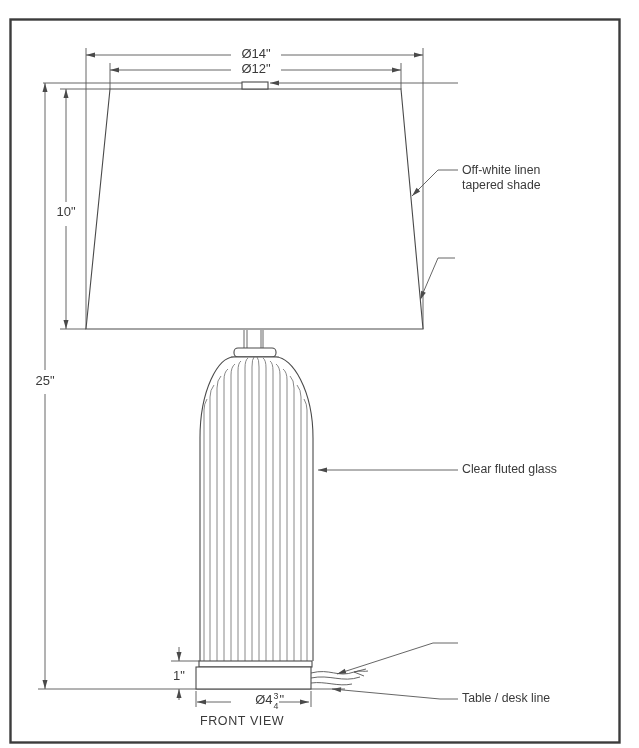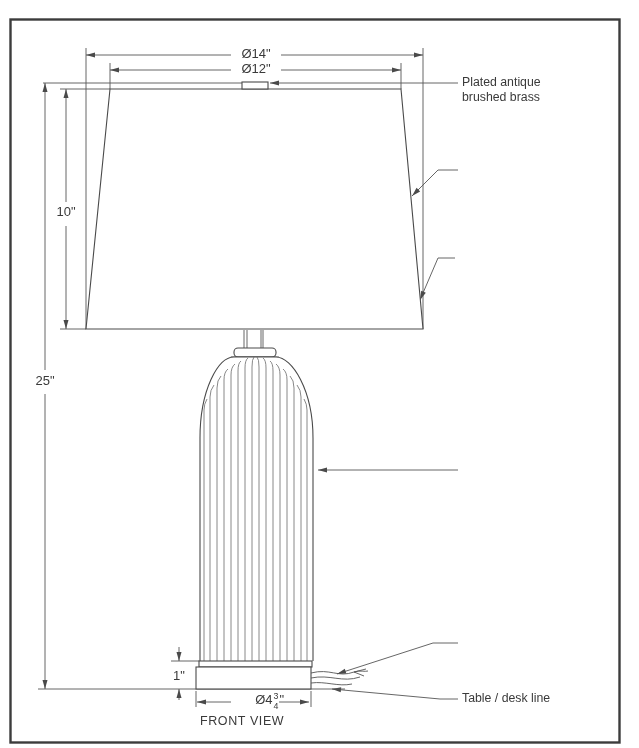--- a/index.html
+++ b/index.html
@@ -133,19 +133,20 @@
 
   <div class="lbl dim-label frac-label" style="left:222px;top:692px;width:62px;">
     <span>Ø4</span>
     <span class="frac">
       <span>3</span>
       <span>4</span>
     </span>
     <span>"</span>
   </div>
 
-  <div class="lbl callout" style="left:462px;top:75px;width:130px;">Plated antique
-brushed brass</div>
+  <div class="lbl callout" style="left:462px;top:163px;width:130px;">Off-white linen
+tapered shade</div>
+  <div class="lbl callout" style="left:462px;top:462px;width:140px;">Clear fluted glass</div>
   <div class="lbl callout" style="left:462px;top:691px;width:140px;">Table / desk line</div>
 
   <div class="lbl view-label" style="left:200px;top:714px;width:100px;">FRONT VIEW</div>
 
 </div>
 
 </body></html>

